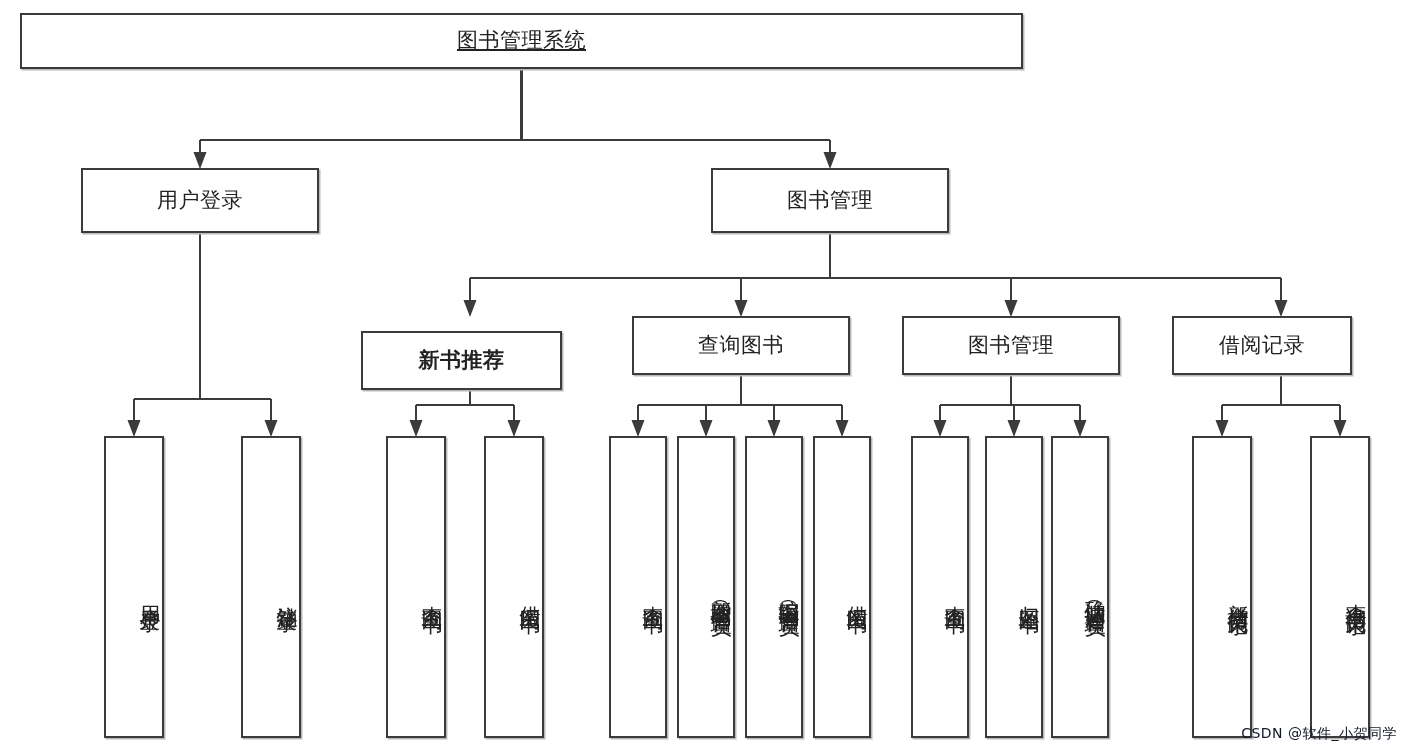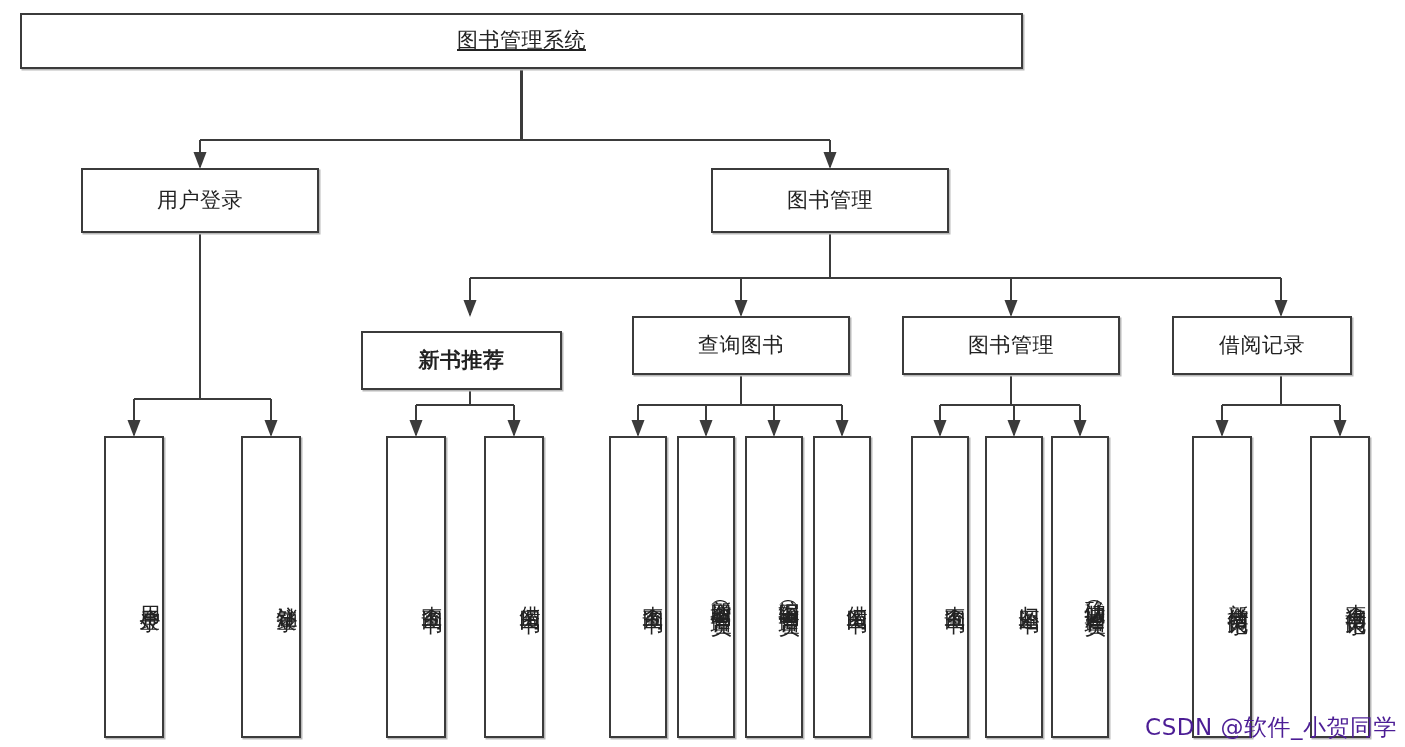--- a/index.html
+++ b/index.html
@@ -48,22 +48,22 @@
     letter-spacing: 2.5px;
     padding-top: 14px;
     align-items: flex-start;
     justify-content: center;
     white-space: nowrap;
   }
   #watermark {
     position: absolute;
     right: 8px;
     bottom: 4px;
-    font-size: 23px;
-    color: #4c1d95;
+    font-size: 14px;
+    color: #0f172a;
     letter-spacing: 0.5px;
     white-space: nowrap;
     pointer-events: none;
     margin-top: 36px;
   }
 </style>
 </head>
 <body>
 
 <div id="canvas">

